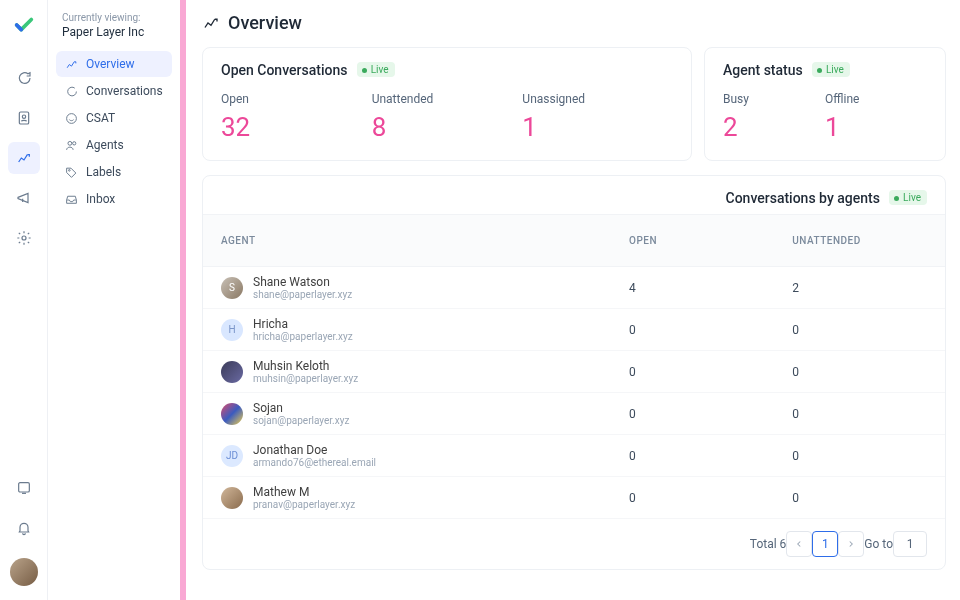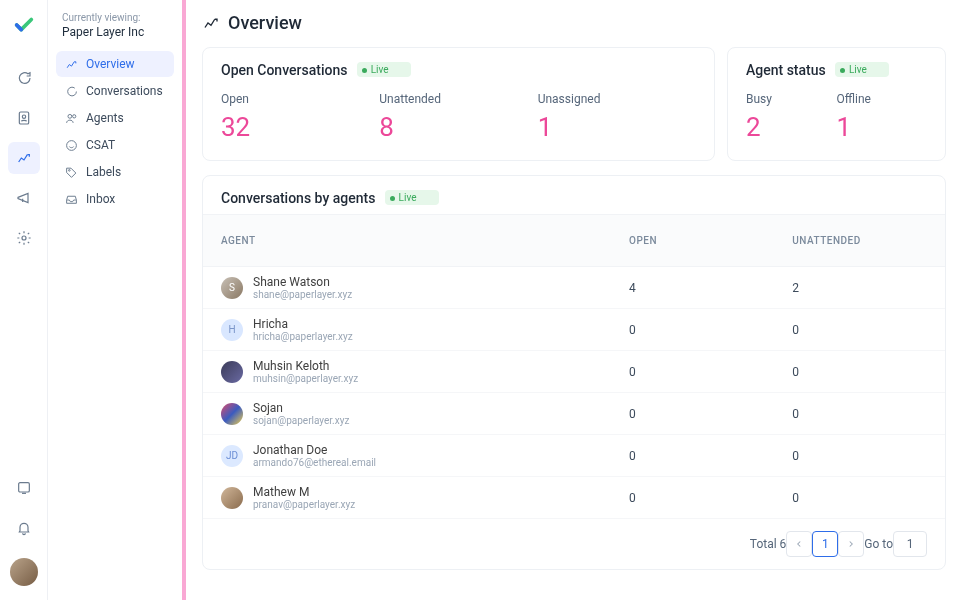--- a/index.html
+++ b/index.html
@@ -4,44 +4,44 @@
 <style>
 * { margin:0; padding:0; box-sizing:border-box; font-family:-apple-system,BlinkMacSystemFont,"Segoe UI",Roboto,Helvetica,Arial,sans-serif; }
 body { background:#fff; color:#1f2d3d; font-size:13px; width:960px; height:600px; overflow:hidden; }
 .app { display:flex; height:100%; }
 .rail { width:48px; background:#fff; border-right:1px solid #eef0f4; display:flex; flex-direction:column; align-items:center; padding:14px 0; }
 .rail .logo { width:22px; height:22px; margin-bottom:22px; }
 .rail-icon { width:32px; height:32px; display:flex; align-items:center; justify-content:center; color:#6b7b8e; border-radius:6px; margin:4px 0; cursor:pointer; }
 .rail-icon.active { background:#eef1ff; color:#2e6de9; }
 .rail-spacer { flex:1; }
 .rail .avatar { width:28px; height:28px; border-radius:50%; background:linear-gradient(135deg,#b9a38a 0%, #765c44 100%); margin-top:10px; }
-.sidebar { width:138px; border-right:4px solid #f9a8d4; padding:12px 8px; }
+.sidebar { width:138px; border-right:6px solid #f9a8d4; padding:12px 8px; }
 .viewing { font-size:10px; color:#8a97a8; margin-bottom:2px; padding:0 6px; }
 .workspace { font-size:12px; color:#1f2d3d; padding:0 6px 12px 6px; }
 .nav { list-style:none; }
 .nav li { display:flex; align-items:center; gap:8px; padding:6px 8px; border-radius:6px; color:#3d4b5c; font-size:12px; cursor:pointer; margin-bottom:1px;}
 .nav li.active { background:#eef1ff; color:#2e6de9; }
 .nav li .ico { width:14px; height:14px; display:inline-flex; align-items:center; justify-content:center; color:#6b7b8e; }
 .nav li.active .ico { color:#2e6de9; }
 .main { flex:1; background:#fff; padding:10px 14px 0 16px; overflow:auto; }
 .page-title { display:flex; align-items:center; gap:8px; font-size:18px; font-weight:500; color:#1f2936; margin:2px 0 14px 0; }
 .page-title .ico { width:18px; height:18px; color:#1f2936; display:inline-flex; }
 .cards { display:flex; gap:12px; }
 .card { background:#fff; border:1px solid #edf0f4; border-radius:8px; padding:14px 18px 18px 18px; }
 .card.open { flex:1; }
-.card.agent { width:219px; }
+.card.agent { width:242px; }
 .card h3 { font-size:14px; font-weight:500; color:#1f2936; display:inline; }
-.live { display:inline-block; background:#e6f7ea; color:#3aaa5c; font-size:10px; padding:2px 22px 2px 14px; border-radius:4px; position:relative; margin-left:6px; vertical-align:2px;}
+.live { display:inline-block; background:#e6f7ea; color:#3aaa5c; font-size:10px; padding:2px 6px 2px 14px; border-radius:4px; position:relative; margin-left:6px; vertical-align:2px;}
 .live::before { content:""; position:absolute; left:5px; top:6px; width:5px; height:5px; background:#3aaa5c; border-radius:50%; }
 .stats { display:flex; margin-top:14px; }
 .stat { flex:1; }
 .stat .label { font-size:12px; color:#56667a; margin-bottom:6px; }
 .stat .value { font-size:26px; font-weight:400; color:#ec4899; }
 .panel { background:#fff; border:1px solid #edf0f4; border-radius:8px; margin-top:14px; }
-.panel-head { padding:14px 18px 8px 18px; }
+.panel-head { padding:14px 18px 8px 18px;text-align:right; }
 .panel-head h3 { font-size:14px; font-weight:500; color:#1f2936; display:inline; }
 table { width:100%; border-collapse:collapse; }
 thead th { text-align:left; font-size:10px; letter-spacing:.5px; color:#7b8a9c; font-weight:500; padding:20px 18px; background:#fafbfc; border-top:1px solid #f1f3f6; border-bottom:1px solid #f1f3f6; }
 tbody td { padding:8px 18px; border-bottom:1px solid #f5f6f8; font-size:12px; color:#3d4b5c; }
 .agent-cell { display:flex; align-items:center; gap:10px; }
 .av { width:22px; height:22px; border-radius:50%; background:linear-gradient(135deg,#c8c0b6,#8a7863); display:flex; align-items:center; justify-content:center; font-size:10px; color:#fff; }
 .av.h { background:#d9e7ff; color:#7a95c9; }
 .av.m { background:linear-gradient(135deg,#3b3b58,#6a6aa3); }
 .av.s { background:linear-gradient(135deg,#e04a6a,#3b5bbf,#f3d14a); }
 .av.j { background:#dce9ff; color:#6b8ed6; }
@@ -129,36 +129,36 @@
         <span class="ico">
             <svg width="13" height="13" viewBox="0 0 24 24" fill="none" stroke="currentColor" stroke-width="1.8">
               <path d="M21 12a8 8 0 1 1-3-6.2"></path>
             </svg>
           </span>
         <span>Conversations</span>
       </li>
       <li>
         <span class="ico">
             <svg width="13" height="13" viewBox="0 0 24 24" fill="none" stroke="currentColor" stroke-width="1.8">
+              <circle cx="12" cy="12" r="9"></circle>
+              <path d="M8 14s1.5 2 4 2 4-2 4-2"></path>
+              <path d="M9 9h.01M15 9h.01"></path>
+            </svg>
+          </span>
+        <span>CSAT</span>
+      </li>
+      <li>
+        <span class="ico">
+            <svg width="13" height="13" viewBox="0 0 24 24" fill="none" stroke="currentColor" stroke-width="1.8">
               <circle cx="9" cy="8" r="3.5"></circle>
               <path d="M3 20c0-3 3-5 6-5s6 2 6 5"></path>
               <circle cx="17" cy="8" r="3"></circle>
             </svg>
           </span>
         <span>Agents</span>
-      </li>
-      <li>
-        <span class="ico">
-            <svg width="13" height="13" viewBox="0 0 24 24" fill="none" stroke="currentColor" stroke-width="1.8">
-              <circle cx="12" cy="12" r="9"></circle>
-              <path d="M8 14s1.5 2 4 2 4-2 4-2"></path>
-              <path d="M9 9h.01M15 9h.01"></path>
-            </svg>
-          </span>
-        <span>CSAT</span>
       </li>
       <li>
         <span class="ico">
             <svg width="13" height="13" viewBox="0 0 24 24" fill="none" stroke="currentColor" stroke-width="1.8">
               <path d="M20 13l-8 8-9-9V4h8z"></path>
               <circle cx="8" cy="8" r="1.5"></circle>
             </svg>
           </span>
         <span>Labels</span>
       </li>

